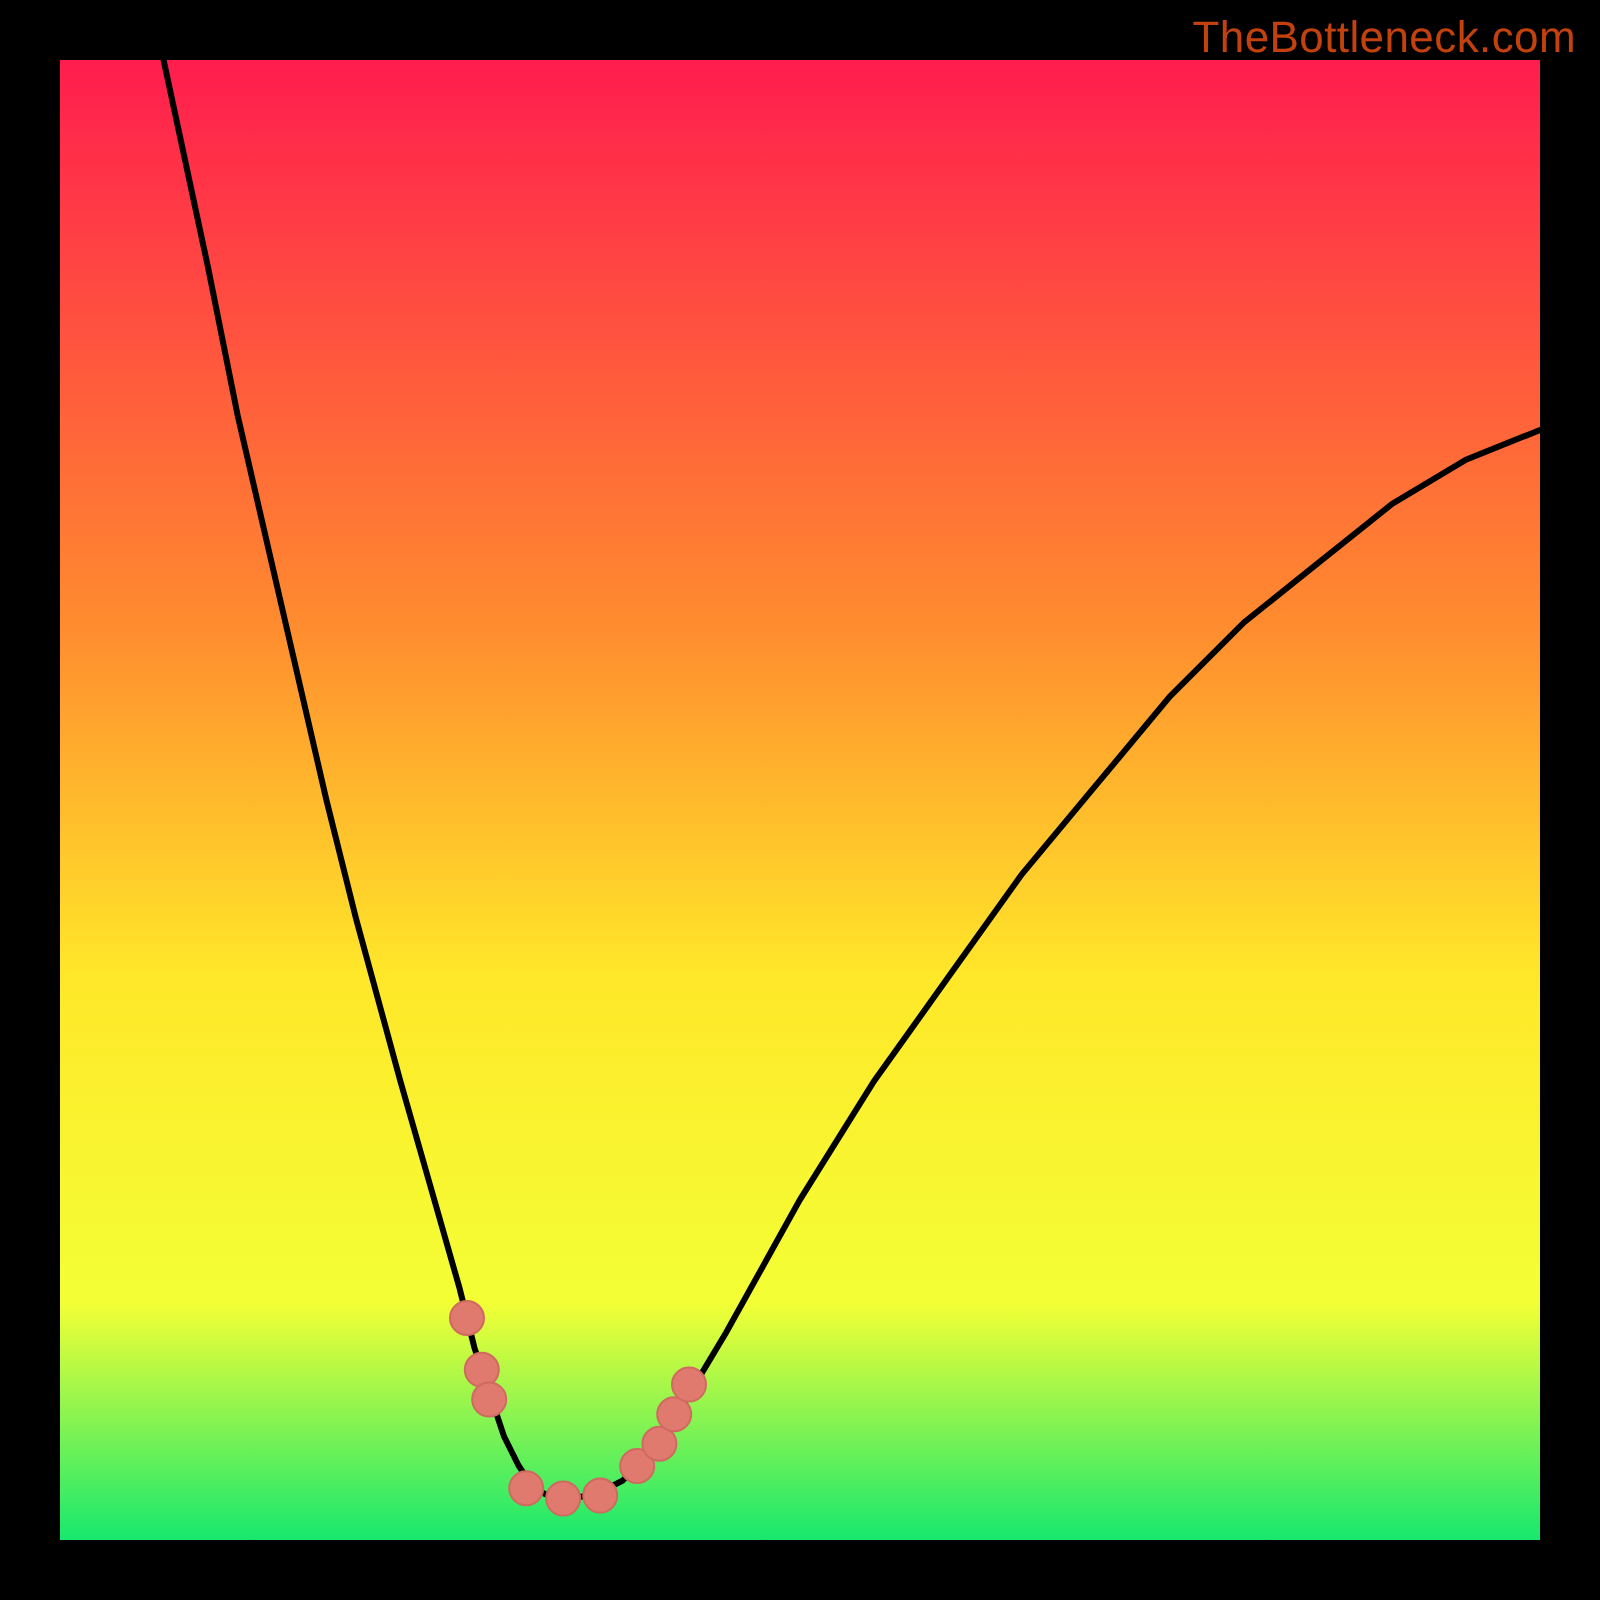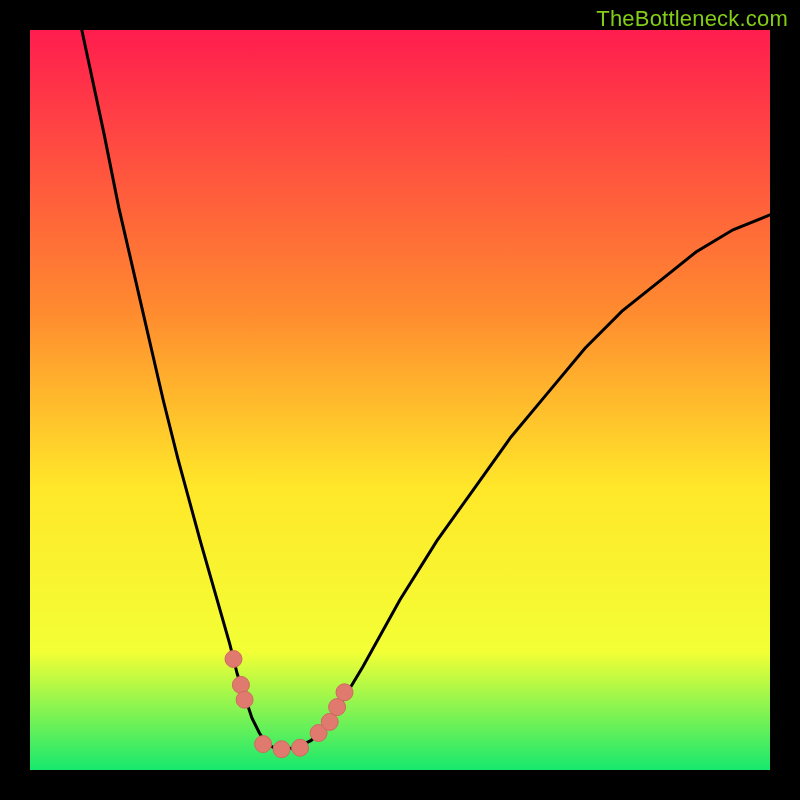--- a/index.html
+++ b/index.html
@@ -24,21 +24,21 @@
     top: 30px;
     width: 740px;
     height: 740px;
   }
   .watermark {
     position: absolute;
     top: 6px;
     right: 12px;
     font-family: Arial, Helvetica, sans-serif;
     font-size: 22px;
-    color: #84cc16;
+    color: #c2410c;
     letter-spacing: 0.2px;
   }
   svg { display: block; }
 </style>
 </head>
 <body>
 
 <div class="frame">
   <div class="plot">
     <svg id="chart-svg" width="740" height="740" viewBox="0 0 740 740">

